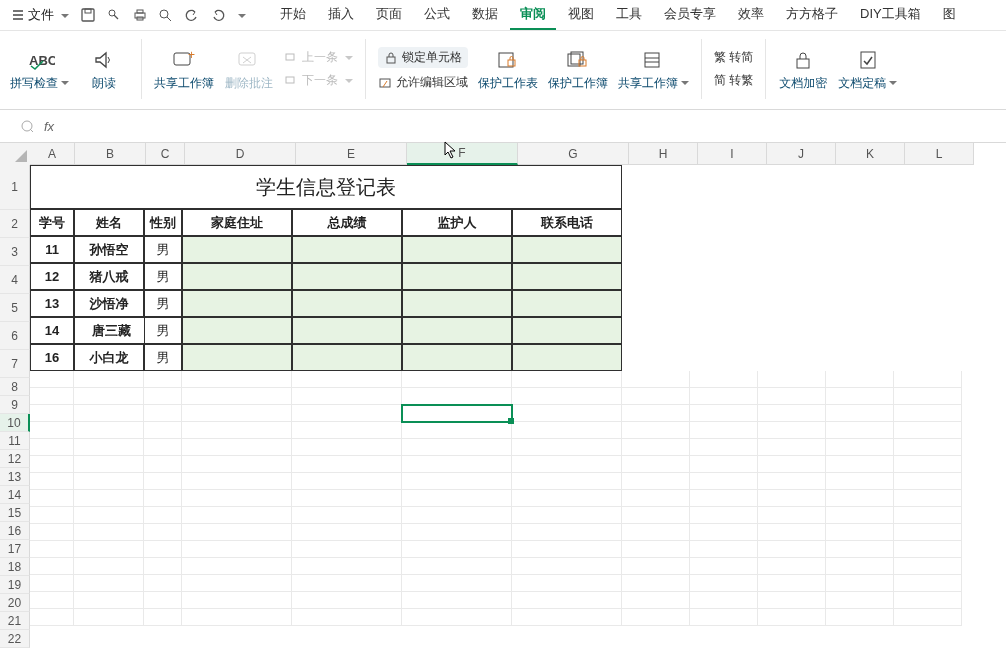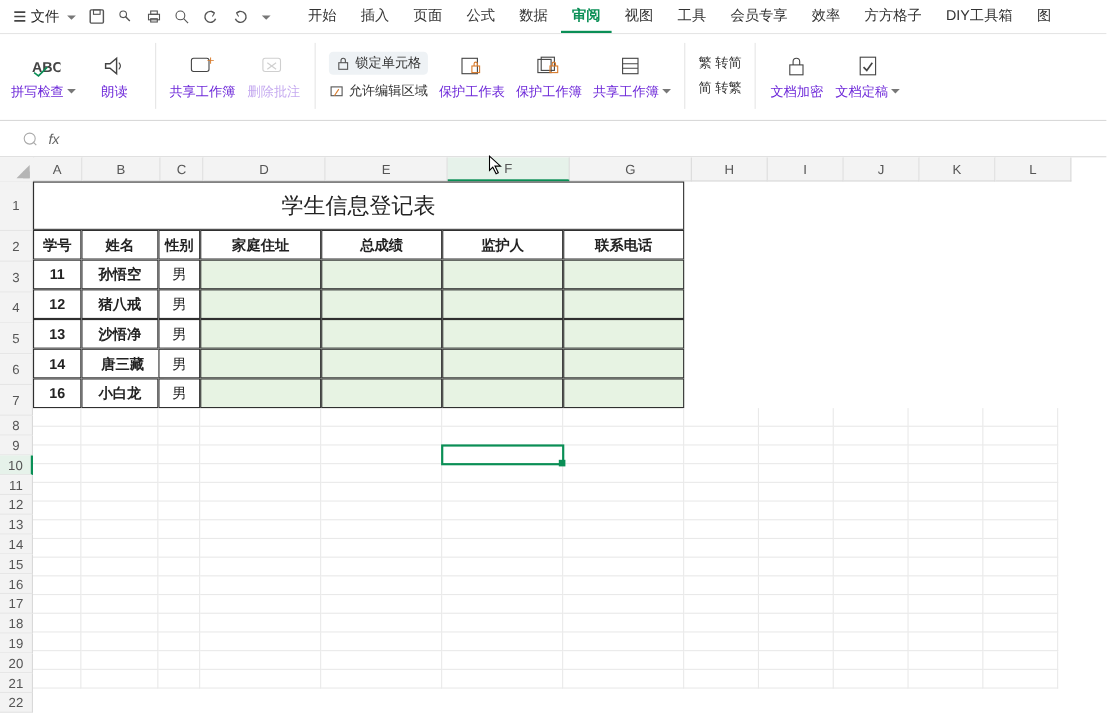--- a/index.html
+++ b/index.html
@@ -5,21 +5,21 @@
   html,body{margin:0;padding:0;font-family:"Microsoft YaHei","PingFang SC",sans-serif;font-size:13px;color:#222;background:#fff;overflow:hidden;}
   .topbar{display:flex;align-items:center;height:30px;padding:0 8px;gap:4px;border-bottom:1px solid #e5e5e5;}
   .topbar .icon-btn{width:22px;height:22px;display:flex;align-items:center;justify-content:center;color:#555;cursor:pointer;}
   .topbar .file-btn{display:flex;align-items:center;gap:4px;padding:0 4px;cursor:pointer;}
   .tabs{display:flex;margin-left:20px;gap:2px;}
   .tab{padding:5px 10px;font-size:13px;color:#333;cursor:pointer;}
   .tab.active{color:#0a8f56;font-weight:bold;border-bottom:2px solid #0a8f56;}
   .ribbon{display:flex;align-items:stretch;height:68px;padding:4px 10px 6px;gap:10px;border-bottom:1px solid #d9d9d9;}
   .ribbon .big{display:flex;flex-direction:column;align-items:center;justify-content:center;gap:2px;min-width:50px;cursor:pointer;}
   .ribbon .big .ico{height:26px;display:flex;align-items:center;text-align:center;}
-  .ribbon .big .lbl{font-size:12px;color:#6d28d9;white-space:nowrap;}
+  .ribbon .big .lbl{font-size:12px;color:#0c4a6e;white-space:nowrap;}
   .ribbon .sep{width:1px;background:#e5e5e5;margin:4px 2px;}
   .ribbon .small-col{display:flex;flex-direction:column;justify-content:center;gap:6px;}
   .ribbon .small{display:flex;align-items:center;gap:4px;font-size:12px;color:#333;cursor:pointer;white-space:nowrap;}
   .ribbon .small.disabled{color:#bbb;}
   .ribbon .pill{background:#eef2f5;border-radius:4px;padding:2px 6px;}
   .drop::after{content:"";display:inline-block;margin-left:3px;border:4px solid transparent;border-top-color:#777;transform:translateY(2px);}
   .fx-bar{display:flex;align-items:center;height:32px;border-bottom:1px solid #d9d9d9;}
   .name-box{width:150px;height:24px;margin:0 6px;display:flex;align-items:center;border:1px solid #ddd;border-radius:3px;padding:0 8px;justify-content:space-between;cursor:text;}
   .name-box .chev{border:4px solid transparent;border-top-color:#888;transform:translateY(2px);}
   .fx-tools{display:flex;align-items:center;gap:10px;margin-left:20px;}
@@ -146,20 +146,36 @@
   </div>
   <div class="big" style="opacity:.4">
     <div class="ico">
         <svg width="26" height="22">
           <rect x="3" y="4" width="16" height="12" rx="2" fill="none" stroke="#888"></rect>
           <line x1="7" y1="8" x2="15" y2="14" stroke="#888"></line>
           <line x1="15" y1="8" x2="7" y2="14" stroke="#888"></line>
         </svg>
       </div>
     <div class="lbl">删除批注</div>
+  </div>
+  <div class="small-col">
+    <div class="small disabled">
+        <svg width="14" height="12">
+          <rect x="2" y="2" width="8" height="6" fill="none" stroke="#bbb"></rect>
+        </svg>
+        <span>上一条</span>
+        <span class="drop" style="opacity:.4"></span>
+      </div>
+    <div class="small disabled">
+        <svg width="14" height="12">
+          <rect x="2" y="2" width="8" height="6" fill="none" stroke="#bbb"></rect>
+        </svg>
+        <span>下一条</span>
+        <span class="drop" style="opacity:.4"></span>
+      </div>
   </div>
   <div class="sep"></div>
   <div class="small-col">
     <div class="small pill">
         <svg width="14" height="14">
           <rect x="3" y="6" width="8" height="6" fill="none" stroke="#555"></rect>
           <path d="M5 6 V4 a2 2 0 0 1 4 0 V6" fill="none" stroke="#555"></path>
         </svg>
         <span>锁定单元格</span>
       </div>

